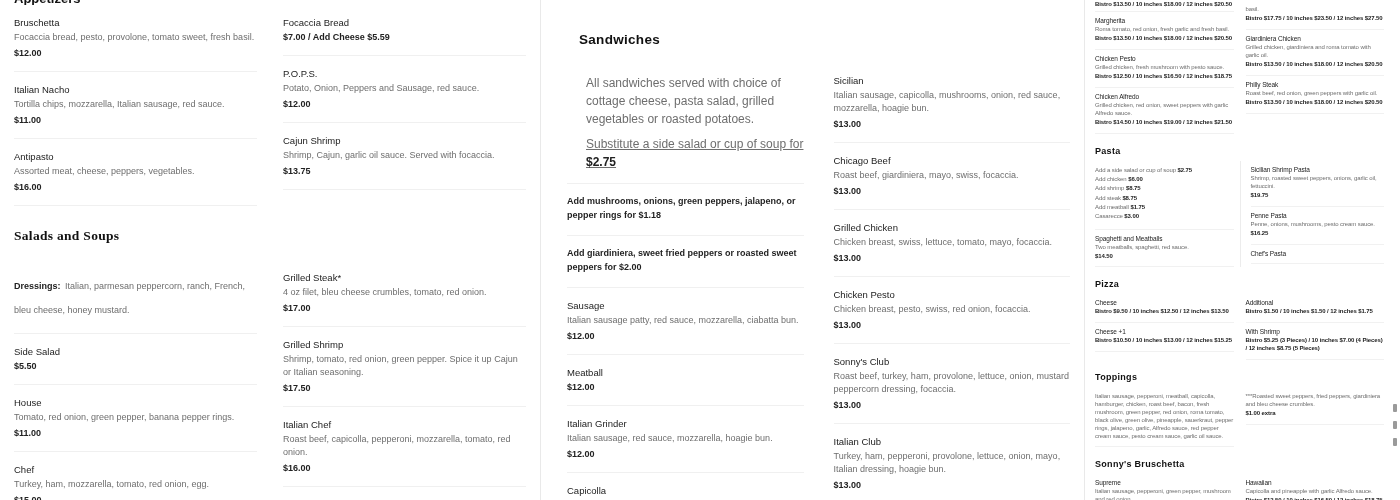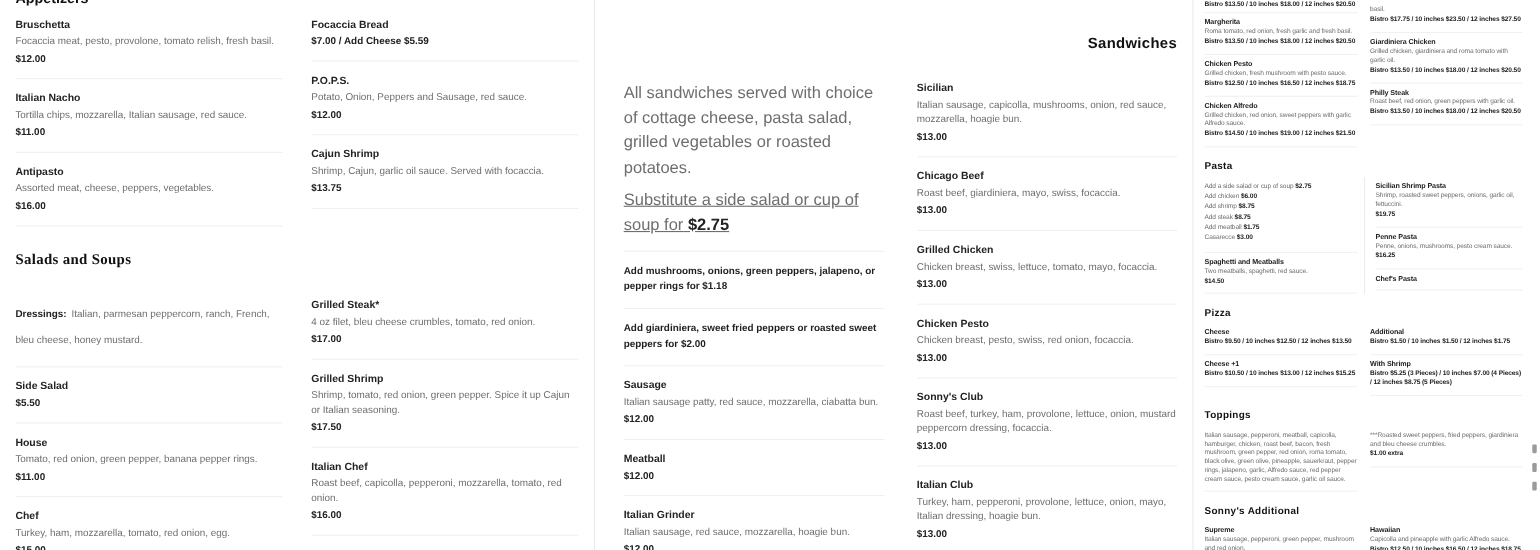--- a/index.html
+++ b/index.html
@@ -14,40 +14,40 @@
   .r3 { width:308px; padding:0 8px 0 10px; border-left:1px solid #e9e9e9; }
 
   .grid { display:grid; grid-template-columns:1fr 1fr; }
   .g1 { column-gap:26px; }
   .g2 { column-gap:30px; }
   .g3 { column-gap:12px; }
 
   
   .big-heading { font-size:13.5px; font-weight:800; letter-spacing:.3px; color:#111; }
   .r1 .big-heading { margin:22px 0 16px 0;font-family:Liberation Serif, serif; }
-  .r2 .big-heading { margin:32px 0 16px 12px;text-align:right; }
+  .r2 .big-heading { margin:32px 0 16px 12px; }
   .sm-heading { font-size:9px; font-weight:800; letter-spacing:.3px; color:#111; margin:12px 0 5px 0; }
 
   
   .clip-head { height:5px; overflow:hidden; }
   .clip-head span { display:block; margin-top:-9px; font-size:13px; font-weight:800; color:#111; }
 
   
   .menu-item { padding:12px 0 13px 0; border-bottom:1px solid #f0f0f0; }
-  .name  { font-size:9.5px; font-weight:bold; color:#222; }
+  .name  { font-size:9.5px; font-weight:normal; color:#222; }
   .desc  { font-size:9px; color:#6e6e6e; line-height:1.45; margin-top:3px; }
   .price { font-size:9px; font-weight:bold; color:#222; margin-top:4px; }
 
   .dressings { line-height:1.5; }
   .dlabel { font-size:9px; font-weight:bold; color:#222; }
   .dtext  { font-size:9px; color:#6e6e6e; }
 
   
   .note-block { padding:11px 0 12px 0; border-bottom:1px solid #f0f0f0; }
-  .note-block p { font-size:15px; color:#6e6e6e; line-height:1.5; }
+  .note-block p { font-size:12px; color:#6e6e6e; line-height:1.5;margin-left:19px; }
   .note-block p + p { margin-top:7px;text-decoration:underline; }
   .note-block p b { color:#222; }
   .note-block.strong { font-size:9px; font-weight:bold; color:#1f1f1f; line-height:1.55; }
 
   
   .r3 .menu-item { padding:5px 0 6px 0; border-bottom:1px solid #f1f1f1; }
   .r3 .name  { font-size:6.5px; letter-spacing:-.1px; }
   .r3 .desc  { font-size:6px; margin-top:1px; line-height:1.35; letter-spacing:-.1px; }
   .r3 .price { font-size:6px; margin-top:2px; line-height:1.3; letter-spacing:-.1px; }
   .clipped-a { height:8px; overflow:hidden; padding:0; border-bottom:none; }
@@ -71,21 +71,21 @@
 <div class="page">
 
   <section class="region r1">
     <div class="clip-head">
       <span>Appetizers</span>
     </div>
     <div class="grid g1">
       <div class="col">
   <div class="menu-item">
     <div class="name">Bruschetta</div>
-    <div class="desc">Focaccia meat, pesto, provolone, tomato relish, fresh basil.</div>
+    <div class="desc">Focaccia bread, pesto, provolone, tomato sweet, fresh basil.</div>
     <div class="price">$12.00</div>
   </div>
 
   <div class="menu-item">
     <div class="name">Italian Nacho</div>
     <div class="desc">Tortilla chips, mozzarella, Italian sausage, red sauce.</div>
     <div class="price">$11.00</div>
   </div>
 
   <div class="menu-item">
@@ -386,21 +386,21 @@
         </div>
       </div>
       <div class="col">
         <div class="menu-item toppings-block">
           <div class="desc">***Roasted sweet peppers, fried peppers, giardiniera and bleu cheese crumbles.</div>
           <div class="price">$1.00 extra</div>
         </div>
       </div>
     </div>
 
-    <h3 class="sm-heading">Sonny's Additional</h3>
+    <h3 class="sm-heading">Sonny's Bruschetta</h3>
     <div class="grid g3">
       <div class="col">
   <div class="menu-item">
     <div class="name">Supreme</div>
     <div class="desc">Italian sausage, pepperoni, green pepper, mushroom and red onion.</div>
 
   </div>
 
 </div>
       <div class="col">

